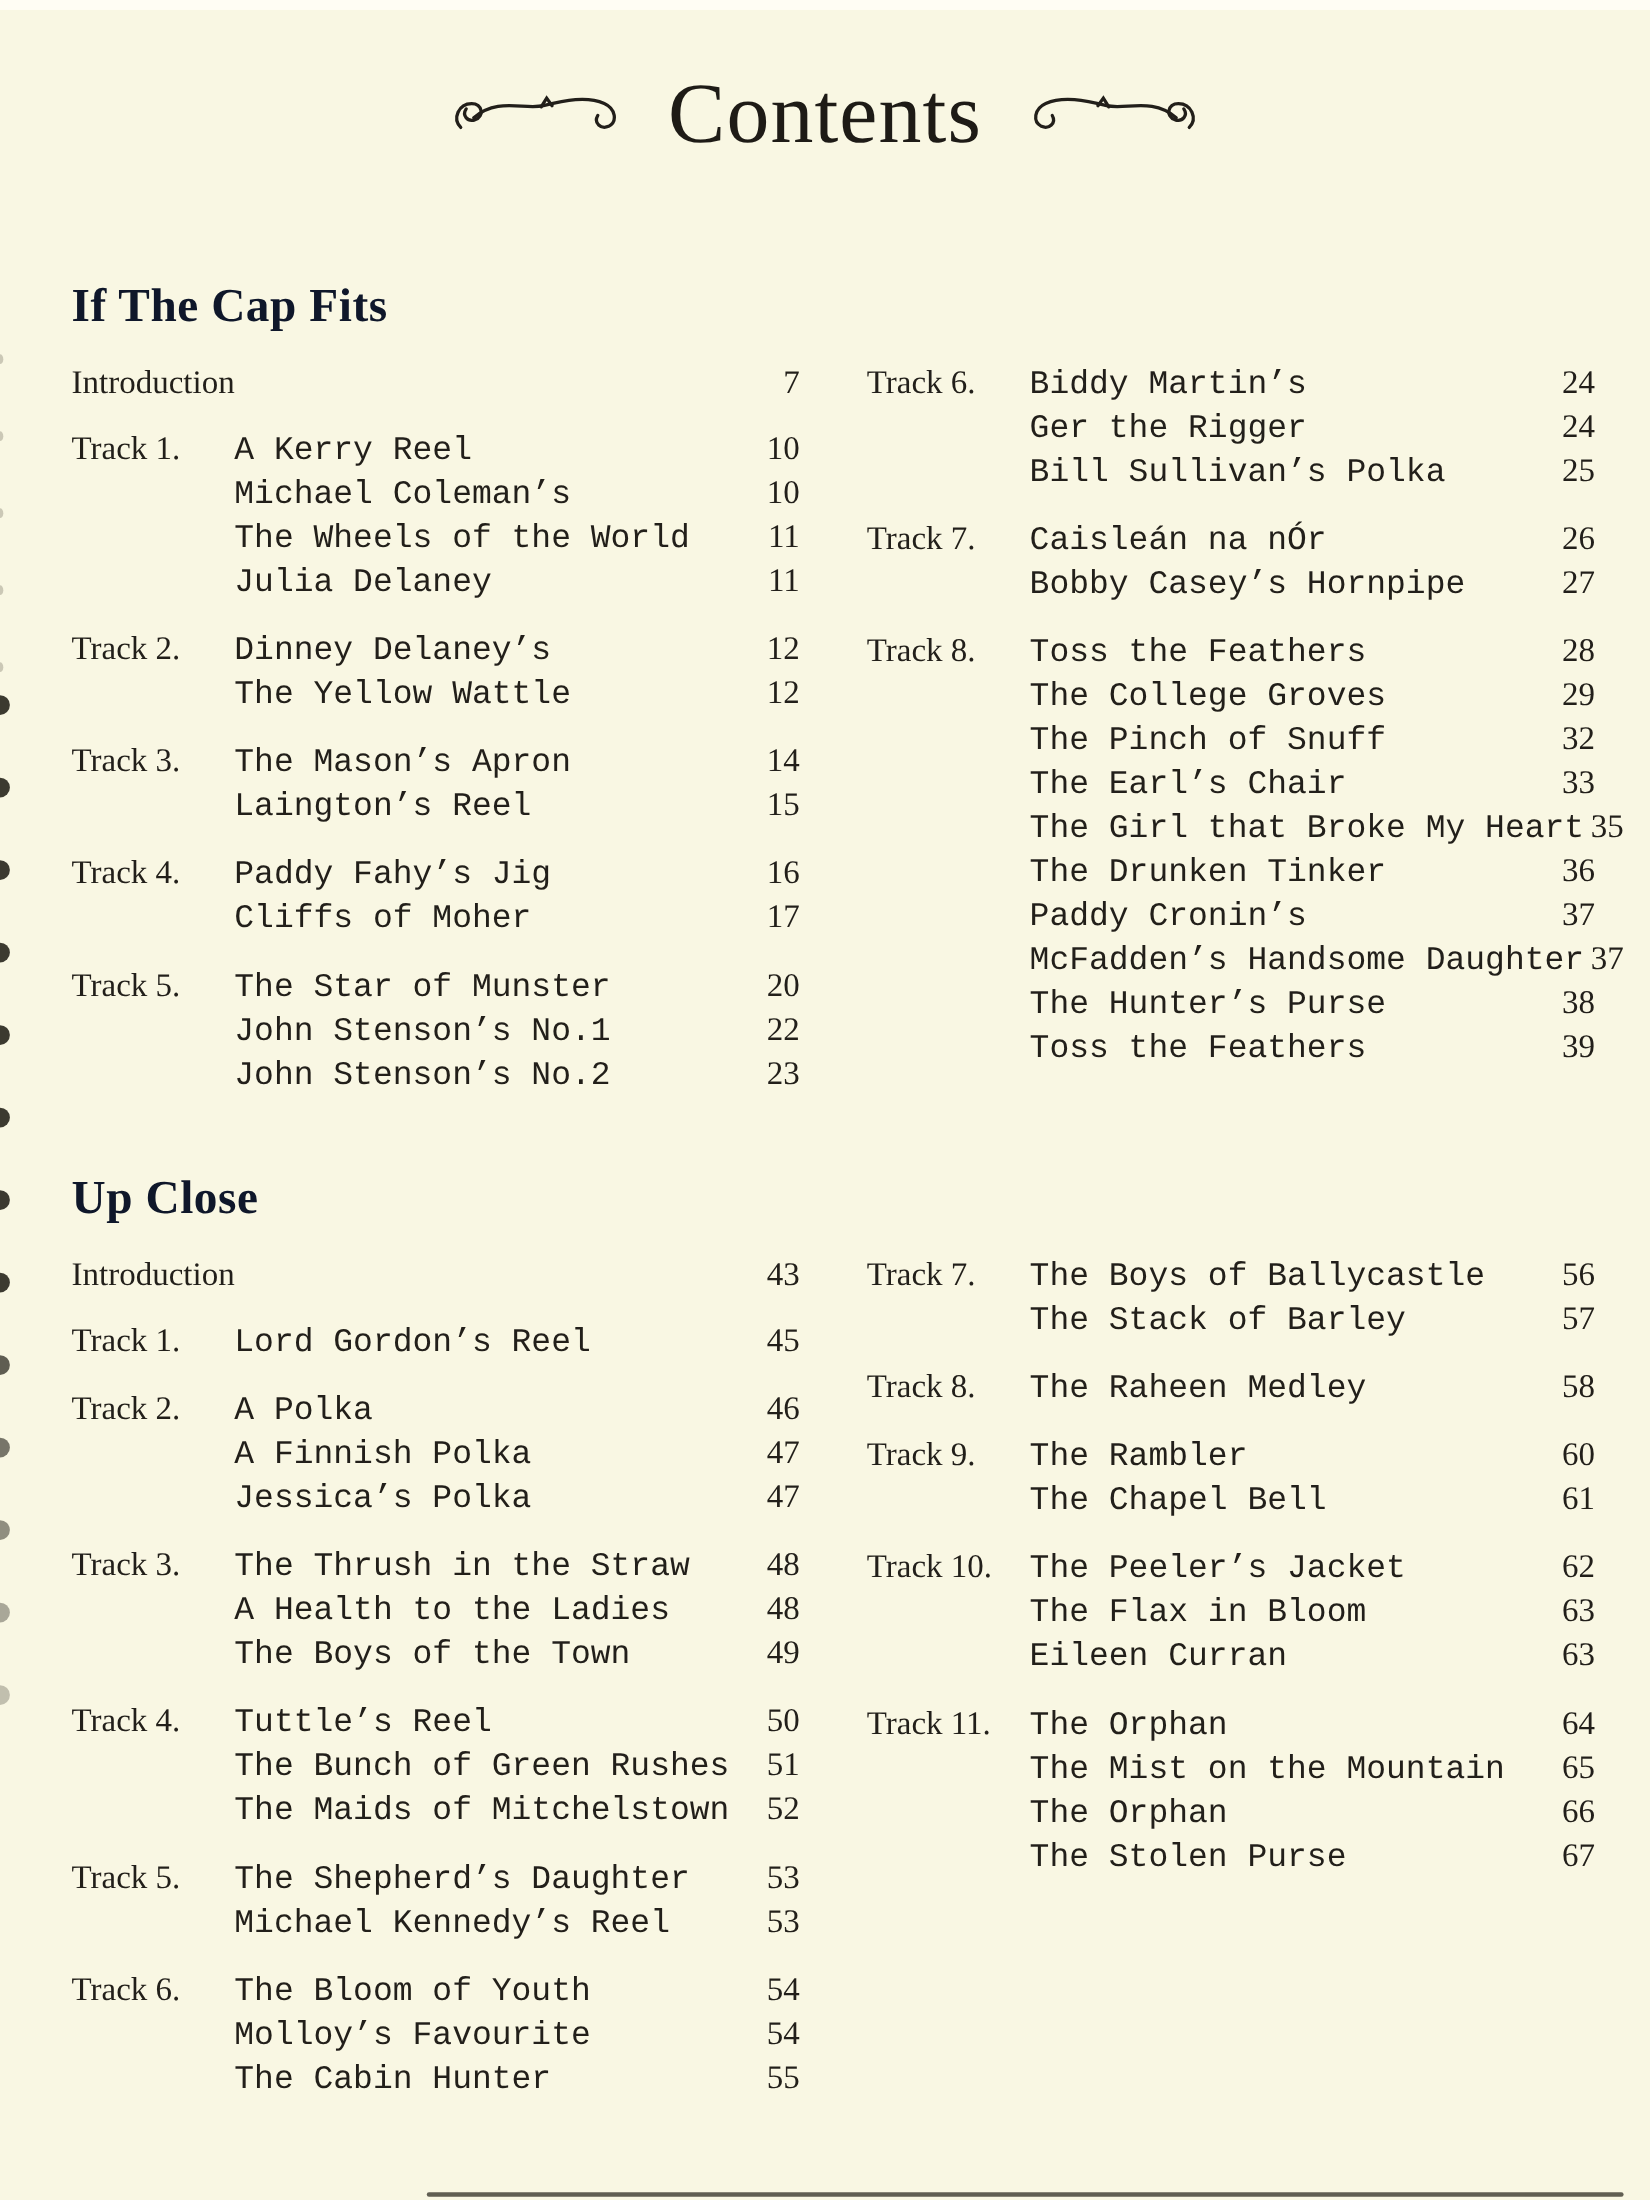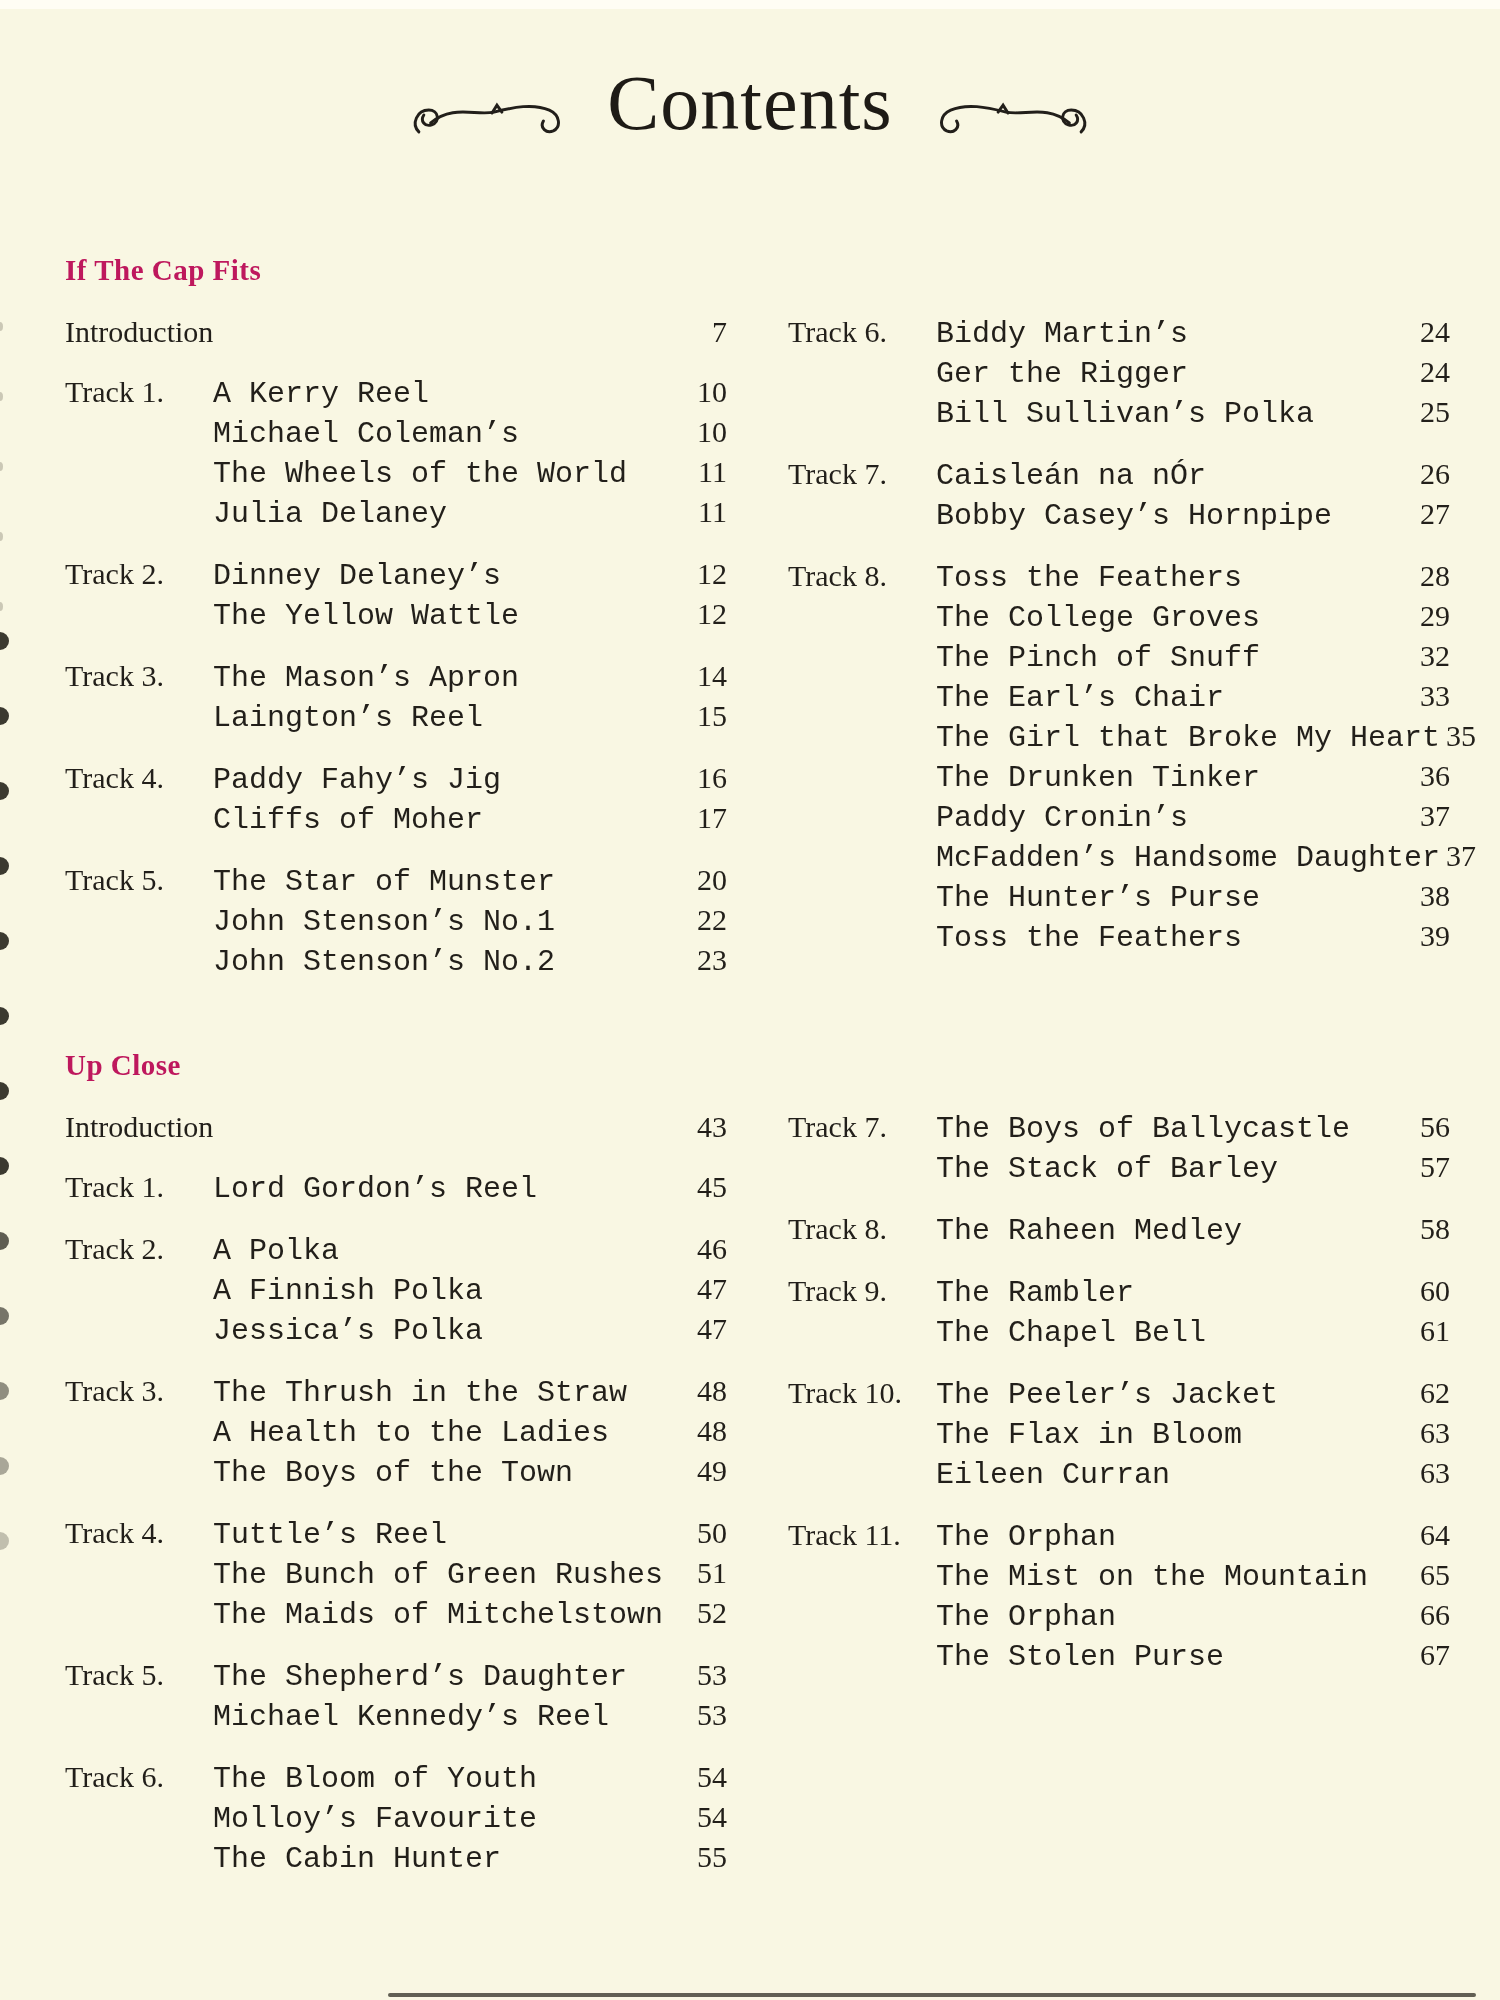--- a/index.html
+++ b/index.html
@@ -11,33 +11,33 @@
   .page{
     position:relative;width:1500px;height:2000px;overflow:hidden;
     background:#f9f7e3;color:#221f1a;
   }
   .scan-top-strip{
     position:absolute;top:0;left:0;width:100%;height:9px;background:#fffdf4;
   }
   
   .header{
     position:absolute;top:58px;left:0;width:100%;
-    display:flex;justify-content:center;align-items:flex-end;gap:30px;
+    display:flex;justify-content:center;align-items:center;gap:30px;
   }
   .page-title{
     margin:0;font-size:78px;font-weight:400;letter-spacing:1px;color:#1e1b16;
   }
   .flourish{flex:0 0 auto;}
   
   #sections-root{position:absolute;top:150px;left:0;width:100%;}
   .toc-section{padding:0 50px 0 65px;}
   .toc-section.first{margin-top:104px;}
   .toc-section.second{margin-top:46px;}
   .section-title{
-    margin:0 0 26px 0;font-size:29px;font-weight:700;color:#be185d;letter-spacing:.5px;
+    margin:0 0 26px 0;font-size:43px;font-weight:700;color:#0f172a;letter-spacing:.5px;
   }
   .columns{
     display:grid;grid-template-columns:1fr 1fr;column-gap:61px;align-items:start;
   }
   .entry{
     display:grid;grid-template-columns:148px 1fr;margin-bottom:22px;
   }
   .entry-label{
     font-size:30px;line-height:38px;white-space:nowrap;
   }

